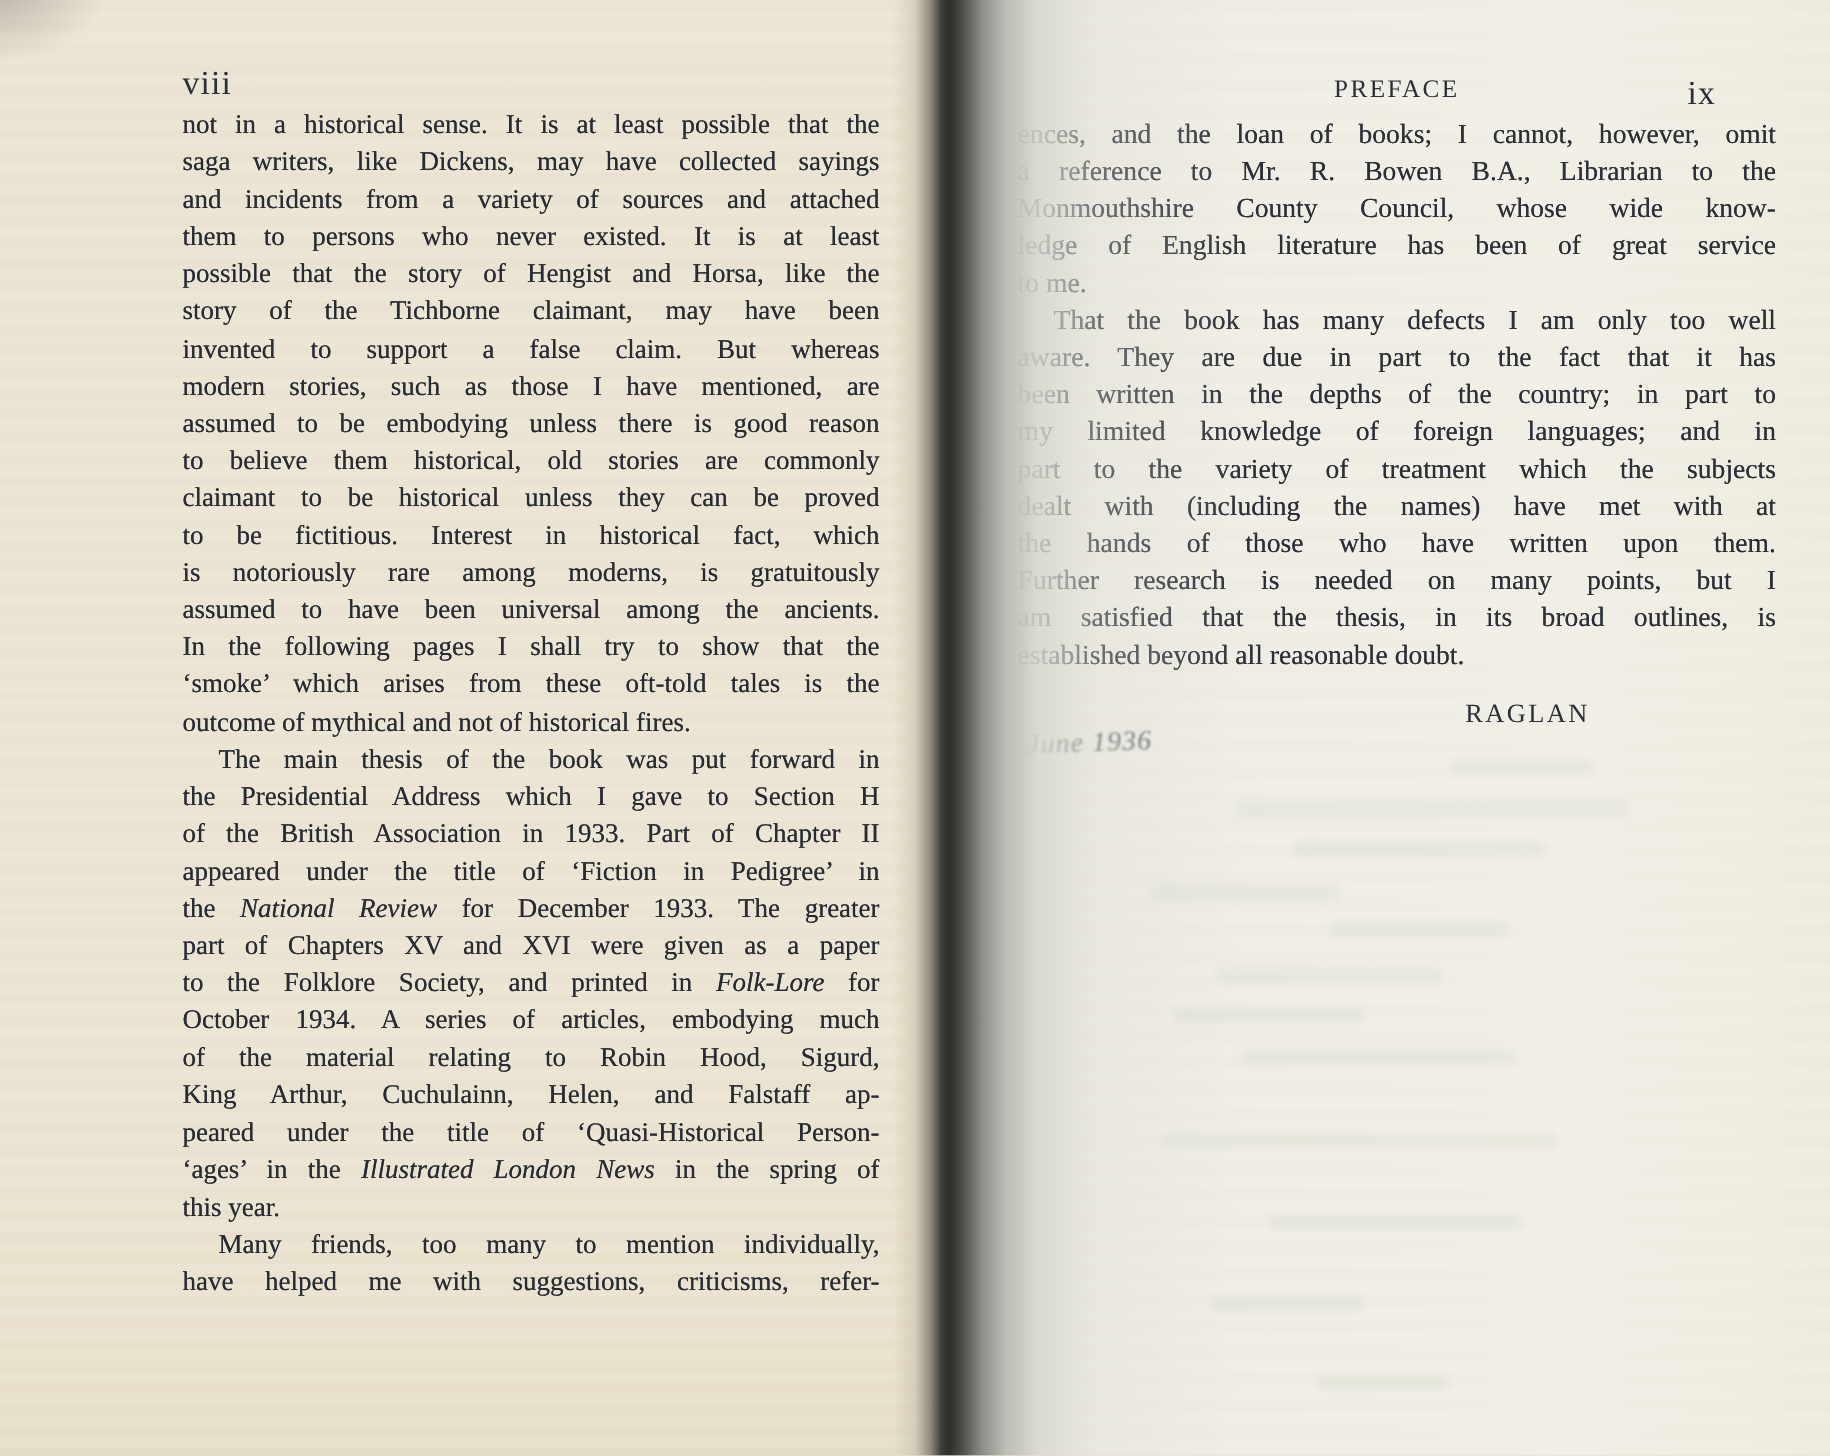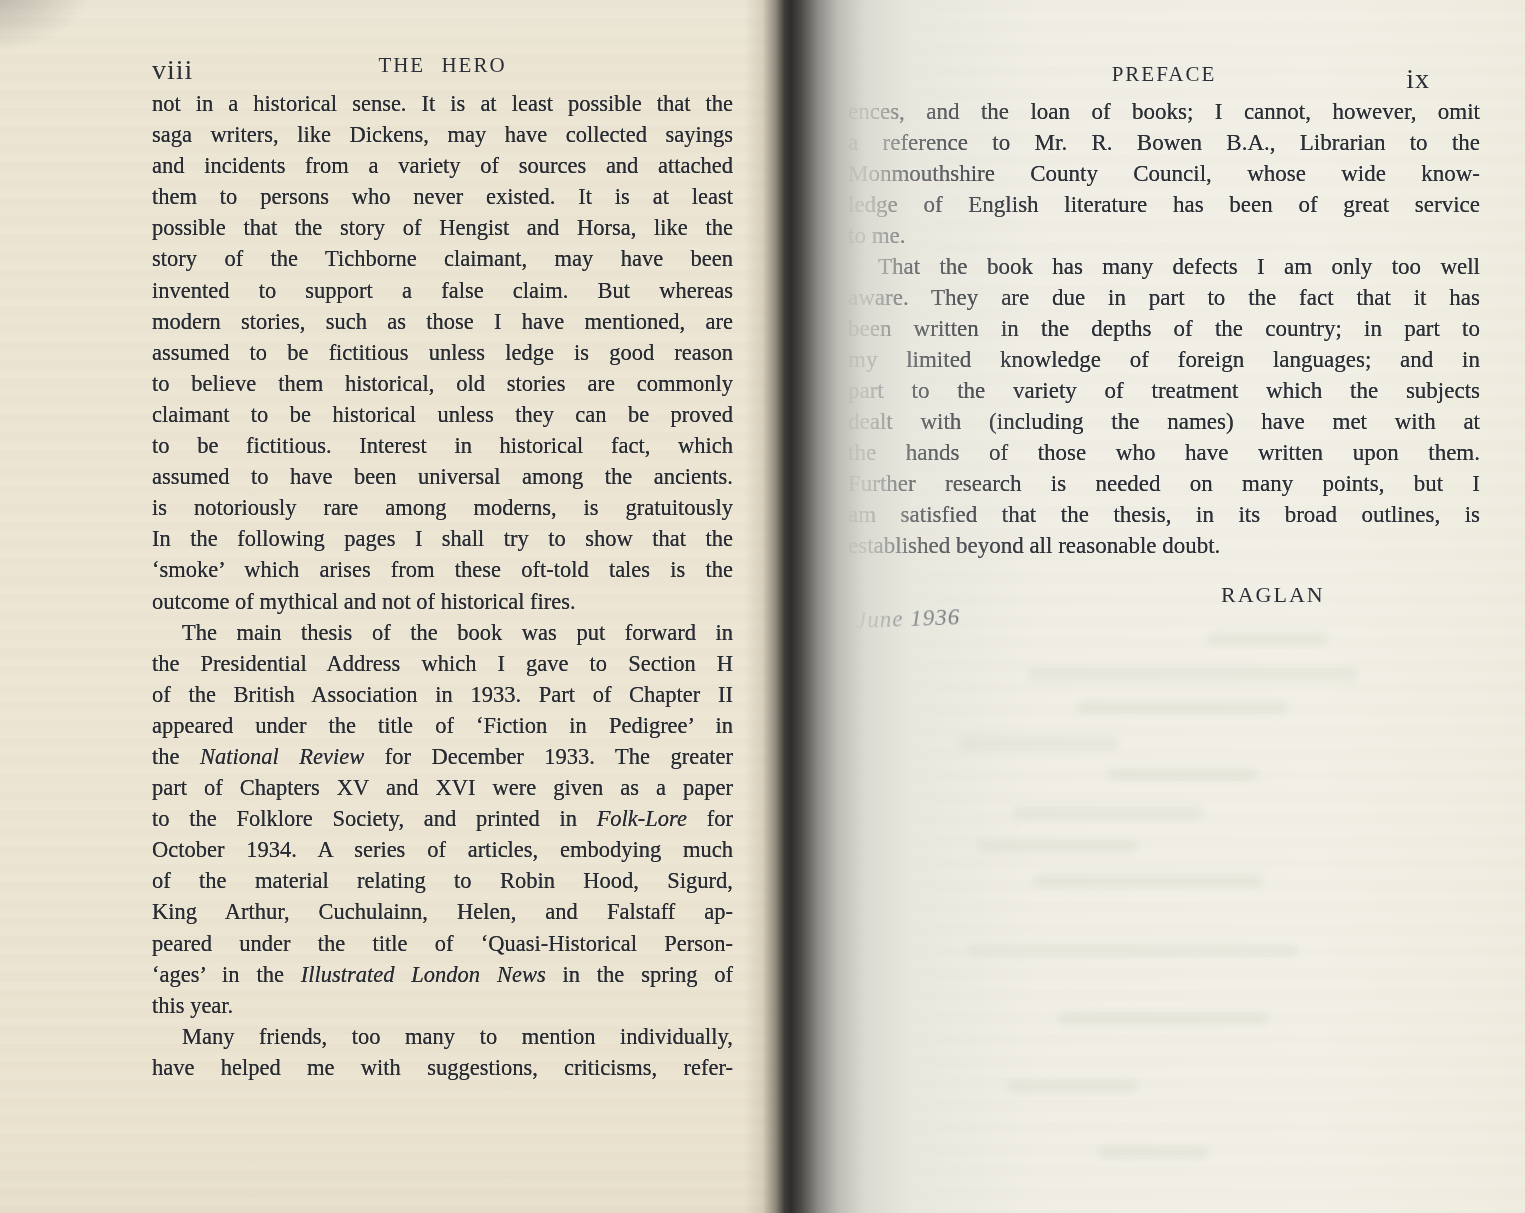--- a/index.html
+++ b/index.html
@@ -86,37 +86,36 @@
   i{}
 </style>
 </head>
 <body>
 
 <div>
 
   <div class="page page-left">
     <div class="running-head head-left">
       <span class="rh-num">viii</span>
-      <span class="rh-title">THE HERO</span>
     </div>
     <div class="text-block tb-left" id="left-text">
         <div class="tline">not in a historical sense. It is at least possible that the</div>
         <div class="tline">saga writers, like Dickens, may have collected sayings</div>
         <div class="tline">and incidents from a variety of sources and attached</div>
         <div class="tline">them to persons who never existed. It is at least</div>
         <div class="tline">possible that the story of Hengist and Horsa, like the</div>
         <div class="tline">story of the Tichborne claimant, may have been</div>
         <div class="tline">invented to support a false claim. But whereas</div>
         <div class="tline">modern stories, such as those I have mentioned, are</div>
-        <div class="tline">assumed to be fictitious unless ledge is good reason</div>
+        <div class="tline">assumed to be embodying unless there is good reason</div>
         <div class="tline">to believe them historical, old stories are commonly</div>
         <div class="tline">claimant to be historical unless they can be proved</div>
         <div class="tline">to be fictitious. Interest in historical fact, which</div>
+        <div class="tline">is notoriously rare among moderns, is gratuitously</div>
         <div class="tline">assumed to have been universal among the ancients.</div>
-        <div class="tline">is notoriously rare among moderns, is gratuitously</div>
         <div class="tline">In the following pages I shall try to show that the</div>
         <div class="tline">‘smoke’ which arises from these oft-told tales is the</div>
         <div class="tline tlast">outcome of mythical and not of historical fires.</div>
         <div class="tline tindent">The main thesis of the book was put forward in</div>
         <div class="tline">the Presidential Address which I gave to Section H</div>
         <div class="tline">of the British Association in 1933. Part of Chapter II</div>
         <div class="tline">appeared under the title of ‘Fiction in Pedigree’ in</div>
         <div class="tline">the <i>National Review</i> for December 1933. The greater</div>
         <div class="tline">part of Chapters XV and XVI were given as a paper</div>
         <div class="tline">to the Folklore Society, and printed in <i>Folk-Lore</i> for</div>

